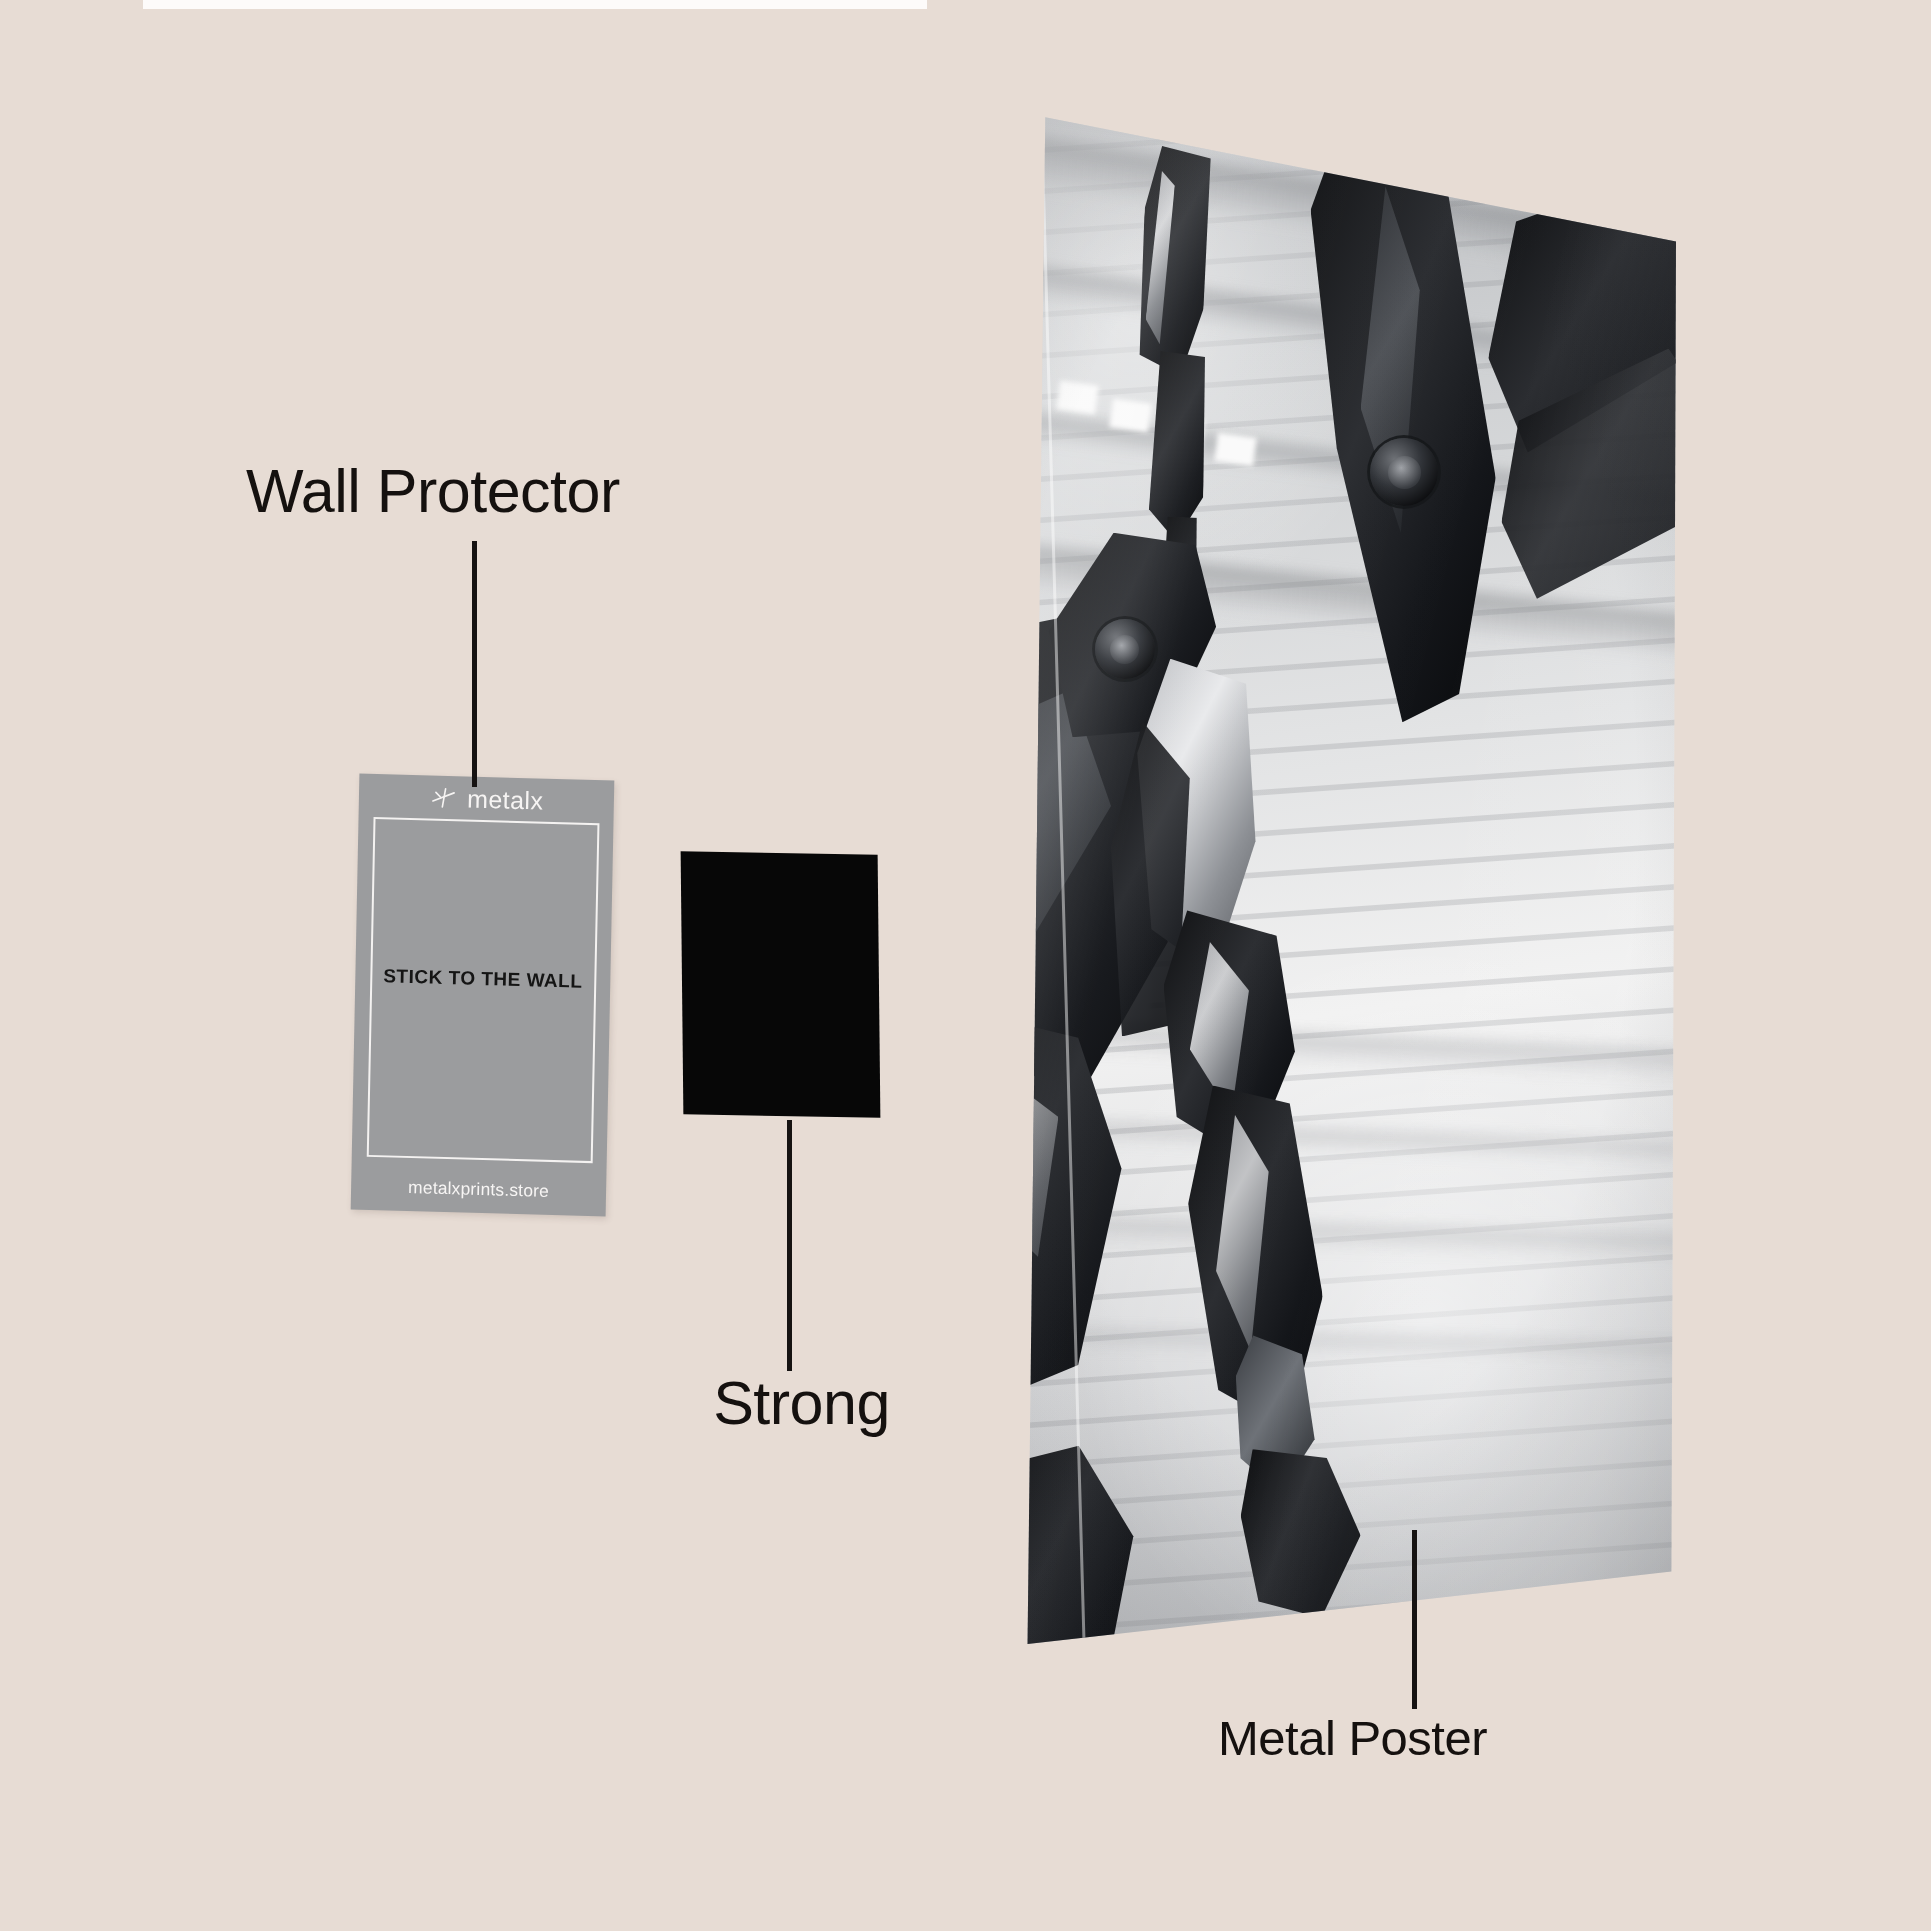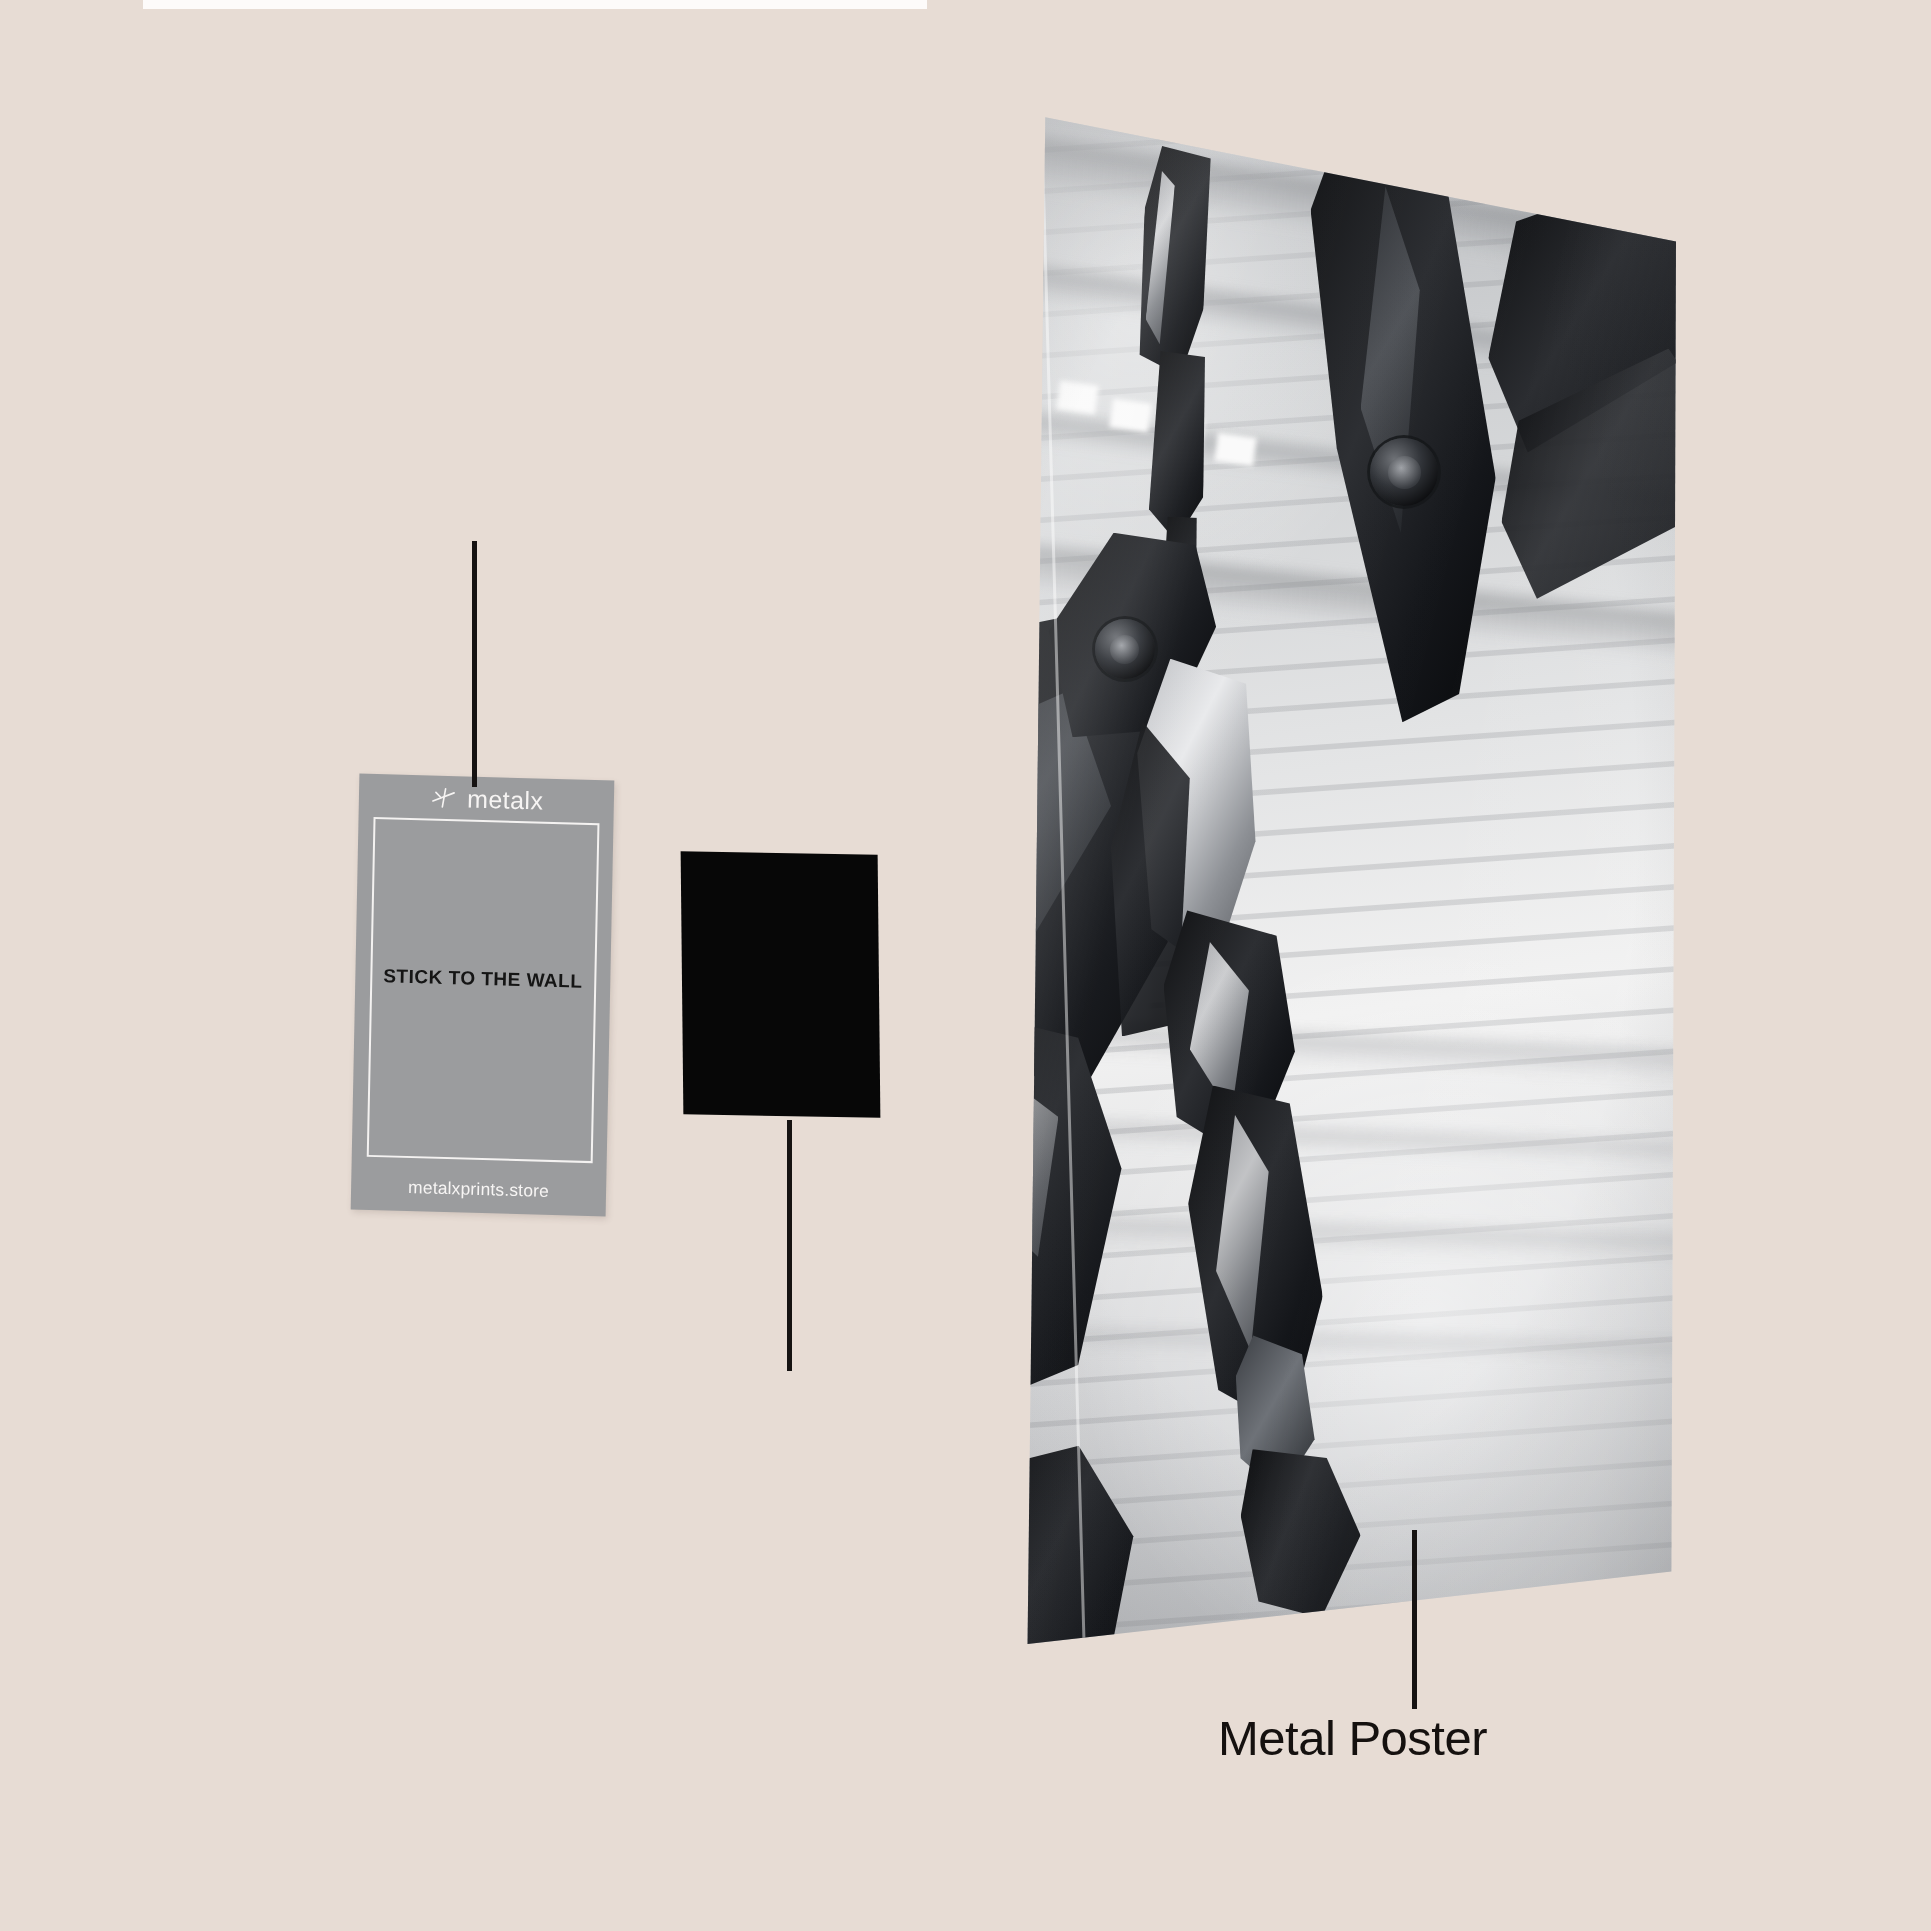--- a/index.html
+++ b/index.html
@@ -348,20 +348,22 @@
 
     <div class="wp-url">metalxprints.store</div>
   </div>
 
   <div id="magnet"></div>
 
   <div class="leader" id="leader-wall"></div>
   <div class="leader" id="leader-magnet"></div>
   <div class="leader" id="leader-poster"></div>
 
+  <div class="label" id="label-wall">Wall Protector</div>
 
   <div class="label" id="label-magnet">
+    <div>Strong</div>
   </div>
 
   <div class="label" id="label-poster">Metal Poster</div>
 
 </div>
 
 
 </body></html>

